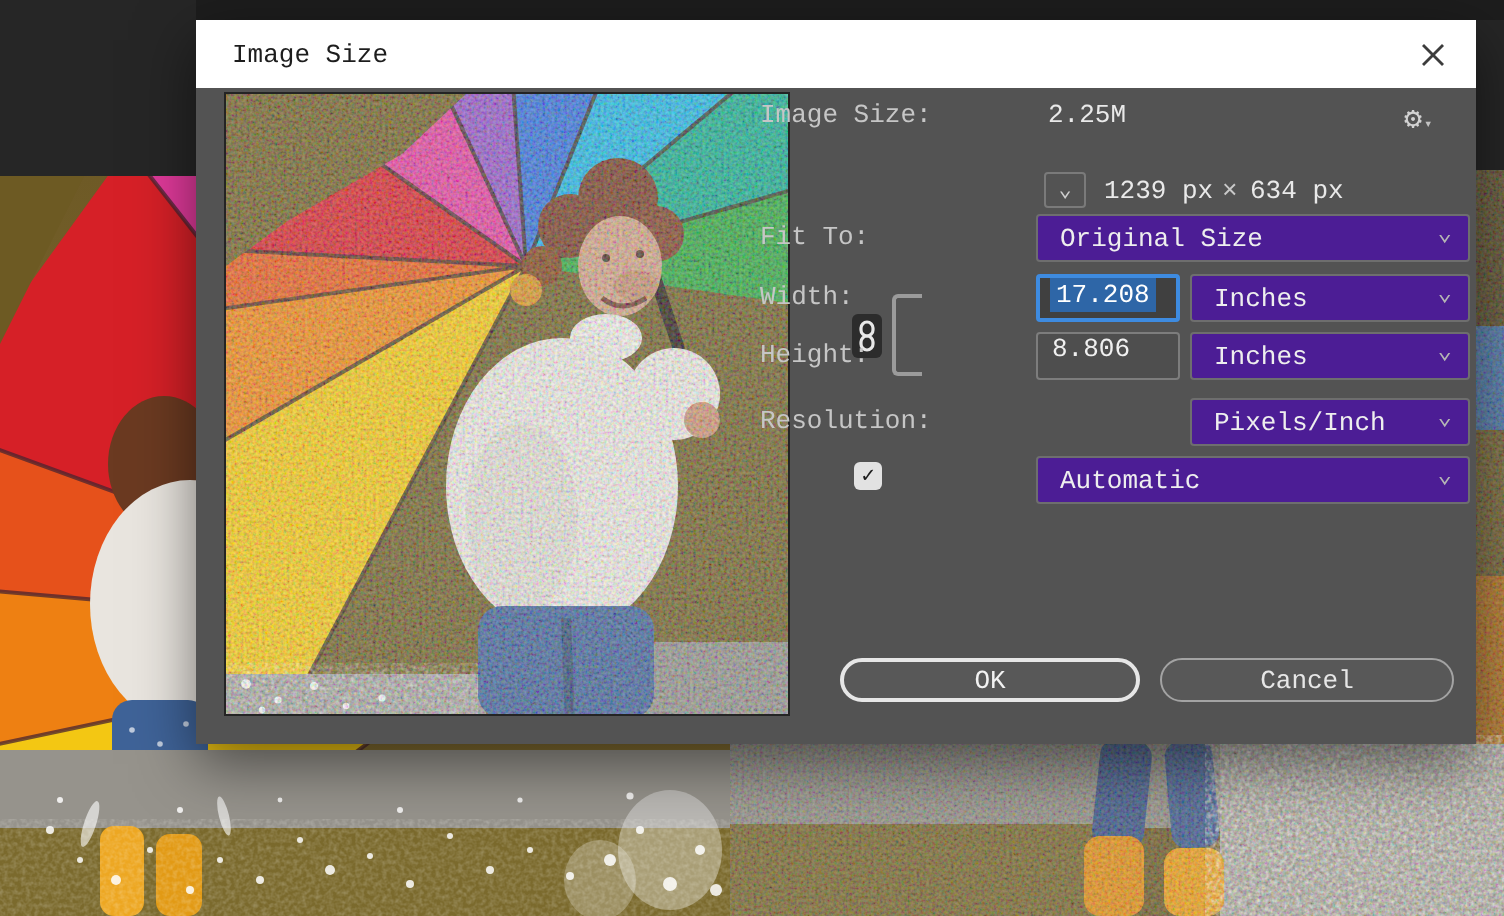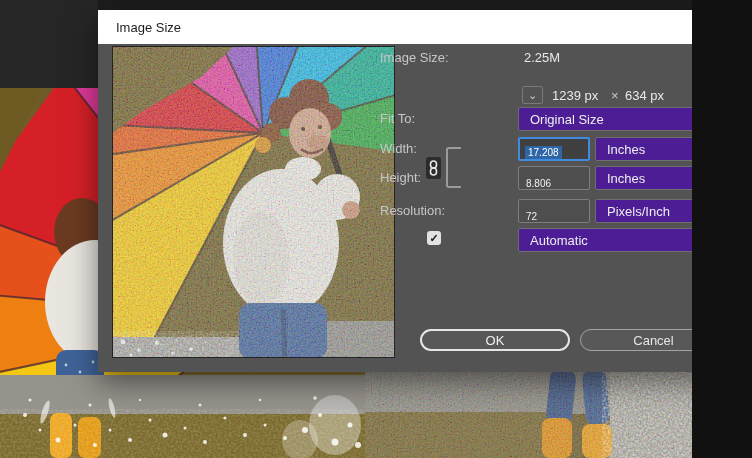--- a/index.html
+++ b/index.html
@@ -1,38 +1,38 @@
 <!DOCTYPE html>
 <html><head>
 <meta charset="utf-8">
 <style>
   html,body{margin:0;padding:0;background:#111;}
   *{box-sizing:border-box;}
-  .stage{position:relative;width:692px;height:458px;overflow:hidden;
-         font-family:Liberation Sans, sans-serif;background:#262626;}
+  .stage{position:relative;width:752px;height:458px;overflow:hidden;
+         font-family:Liberation Mono, monospace;background:#262626;}
   .bg{position:absolute;left:0;top:0;width:752px;height:458px;}
 
   
   .dialog{position:absolute;left:98px;top:10px;width:640px;height:362px;
           background:#535353;box-shadow:0 10px 28px rgba(0,0,0,.5);}
   .titlebar{position:absolute;left:0;top:0;width:640px;height:34px;background:#ffffff;
             display:flex;align-items:center;}
   .title{padding-left:18px;font-size:13px;color:#1d1d1d;}
   .closebtn{position:absolute;right:0;top:0;width:44px;height:34px;display:flex;
             align-items:center;justify-content:center;cursor:pointer;}
   .preview{position:absolute;left:14px;top:36px;width:283px;height:312px;
            border:1px solid #242424;background:#6b5a22;overflow:hidden;}
 
   .lbl{position:absolute;width:130px;right:228px;text-align:left;font-size:13px;
        color:#c6c6c6;line-height:16px;}
   .val{position:absolute;font-size:13px;color:#e9e9e9;line-height:16px;}
 
   .numbox{position:absolute;width:72px;height:24px;background:#4e4e4e;
-          border:1px solid #7d7d7d;border-radius:2px;font-size:10px;color:#f0f0f0;
-          display:flex;align-items:flex-end;padding-left:7px;}
+          border:1px solid #7d7d7d;border-radius:2px;font-size:13px;color:#f0f0f0;
+          display:flex;align-items:flex-start;padding-left:7px;}
   .numbox.focused{border:2px solid #3e8be0;background:#404040;padding-left:5px;}
   .numbox.focused .sel{background:#2e66a7;color:#ffffff;padding:1px 3px;}
 
   .select{position:absolute;height:24px;background:#4c1d95;border:1px solid #6e6e6e;
           border-radius:2px;font-size:13px;color:#eeeeee;display:flex;
           align-items:center;justify-content:space-between;padding:0 8px 0 11px;
           cursor:pointer;}
   .chev{color:#b5b5b5;font-size:12px;line-height:10px;transform:translateY(-2px);}
 
   .dimtoggle{position:absolute;left:424px;top:76px;width:21px;height:18px;
@@ -292,23 +292,20 @@
     <span class="lbl" style="top:160px">Height:</span>
     <div class="numbox" style="left:420px;top:156px">
       <span>8.806</span>
     </div>
     <div class="select" style="left:497px;top:156px;width:140px">
       <span>Inches</span>
       <span class="chev">⌄</span>
     </div>
 
     <span class="lbl" style="top:193px">Resolution:</span>
-    <div class="numbox" style="left:420px;top:189px">
-      <span>72</span>
-    </div>
     <div class="select" style="left:497px;top:189px;width:140px">
       <span>Pixels/Inch</span>
       <span class="chev">⌄</span>
     </div>
 
     <span class="checkbox">
         <span>✓</span>
       </span>
     <div class="select" style="left:420px;top:218px;width:217px">
       <span>Automatic</span>

